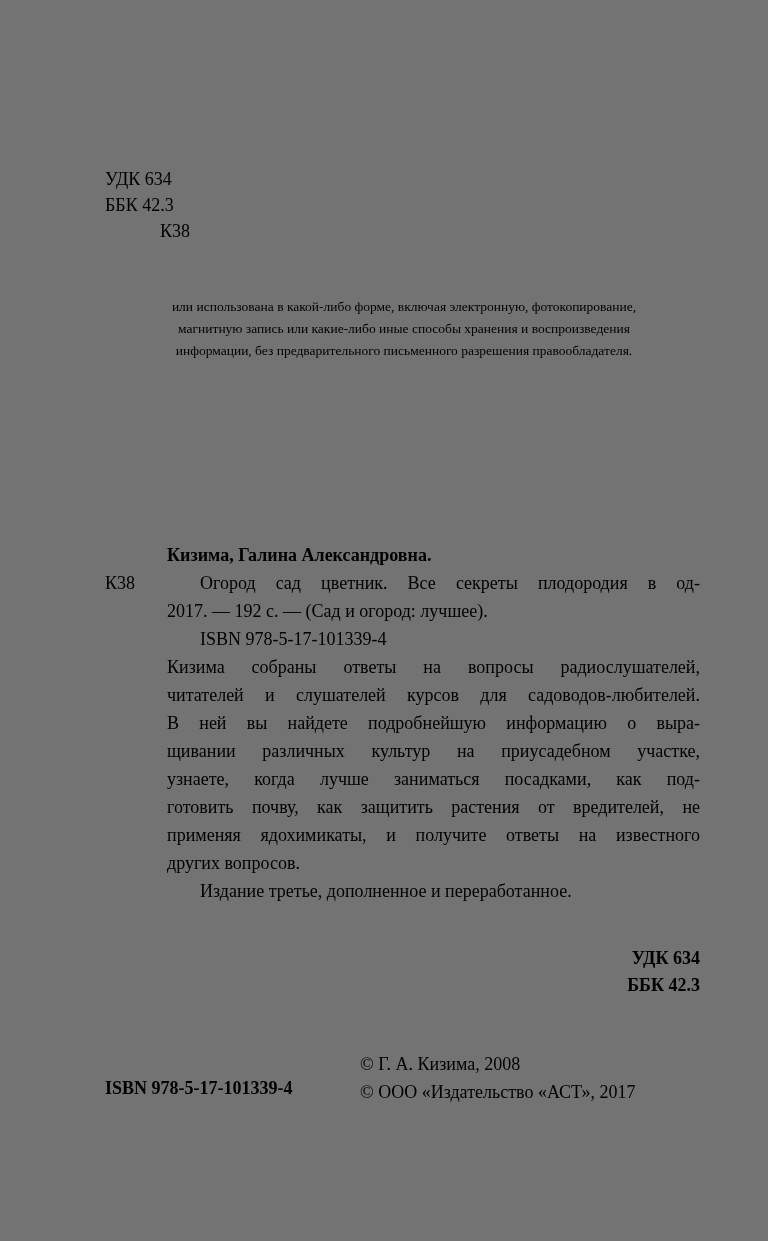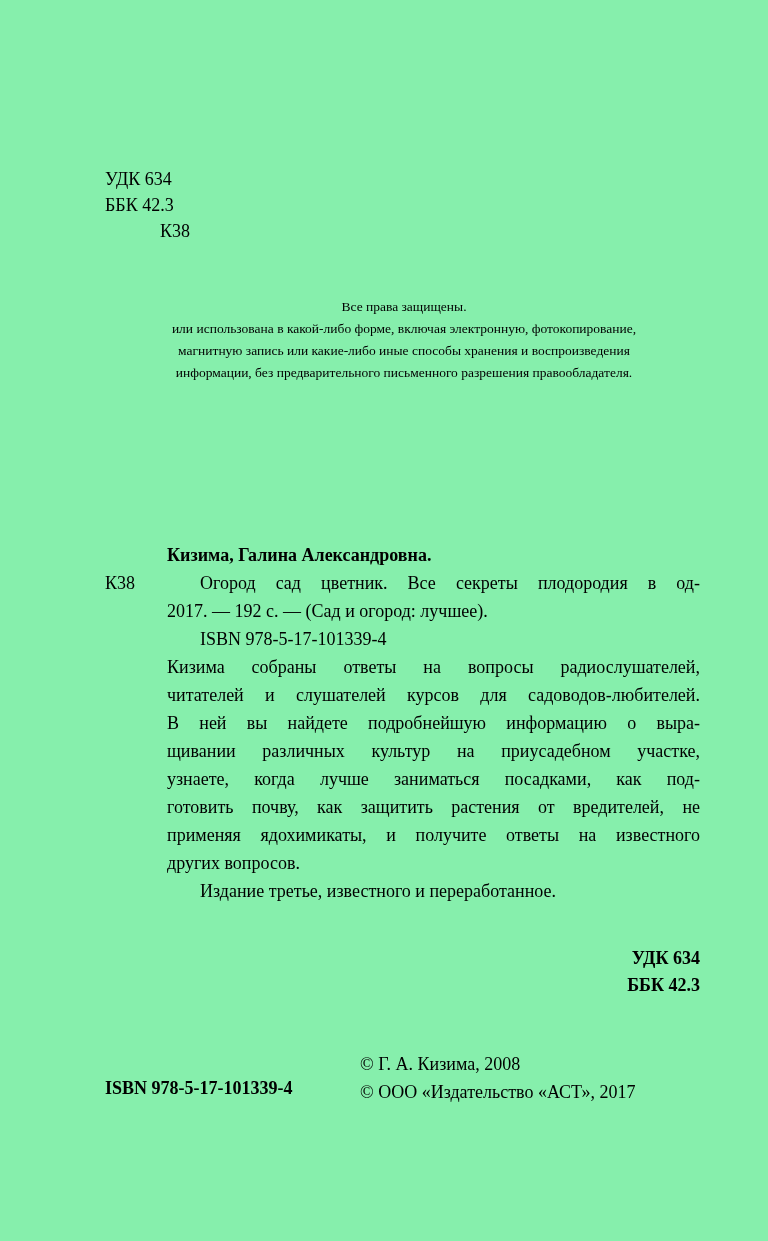--- a/index.html
+++ b/index.html
@@ -4,21 +4,21 @@
 <style>
   html, body {
     margin: 0;
     padding: 0;
     background: #ffffff;
   }
   .page {
     position: relative;
     width: 768px;
     height: 1241px;
-    background: #86efac;
+    background: #737373;
     color: #000000;
     font-family: "Liberation Serif", "DejaVu Serif", serif;
     overflow: hidden;
   }
 
   
   .top-codes {
     position: absolute;
     left: 105px;
     top: 166px;
@@ -92,21 +92,20 @@
 
 <div class="page">
 
   <div class="top-codes">
     <div>УДК 634</div>
     <div>ББК 42.3</div>
     <div class="code-indent">К38</div>
   </div>
 
   <div class="rights">
-    <div>Все права защищены.</div>
     <div>или использована в какой-либо форме, включая электронную, фотокопирование,</div>
     <div>магнитную запись или какие-либо иные способы хранения и воспроизведения</div>
     <div>информации, без предварительного письменного разрешения правообладателя.</div>
   </div>
 
   <div class="catalog">
     <div class="line lline author-heading">Кизима, Галина Александровна.</div>
 
     <div class="line jline ind bib-first">
       <span class="margin-code">К38</span><span>Огород сад цветник. Все секреты плодородия в од-</span>
@@ -117,21 +116,21 @@
 
     <div class="line jline">Кизима собраны ответы на вопросы радиослушателей,</div>
     <div class="line jline">читателей и слушателей курсов для садоводов-любителей.</div>
     <div class="line jline">В ней вы найдете подробнейшую информацию о выра-</div>
     <div class="line jline">щивании различных культур на приусадебном участке,</div>
     <div class="line jline">узнаете, когда лучше заниматься посадками, как под-</div>
     <div class="line jline">готовить почву, как защитить растения от вредителей, не</div>
     <div class="line jline">применяя ядохимикаты, и получите ответы на известного</div>
     <div class="line lline">других вопросов.</div>
 
-    <div class="line lline ind">Издание третье, известного и переработанное.</div>
+    <div class="line lline ind">Издание третье, дополненное и переработанное.</div>
   </div>
 
   <div class="bottom-codes">
     <div>УДК 634</div>
     <div>ББК 42.3</div>
   </div>
 
   <div class="footer-isbn">ISBN 978-5-17-101339-4</div>
 
   <div class="copyrights">

